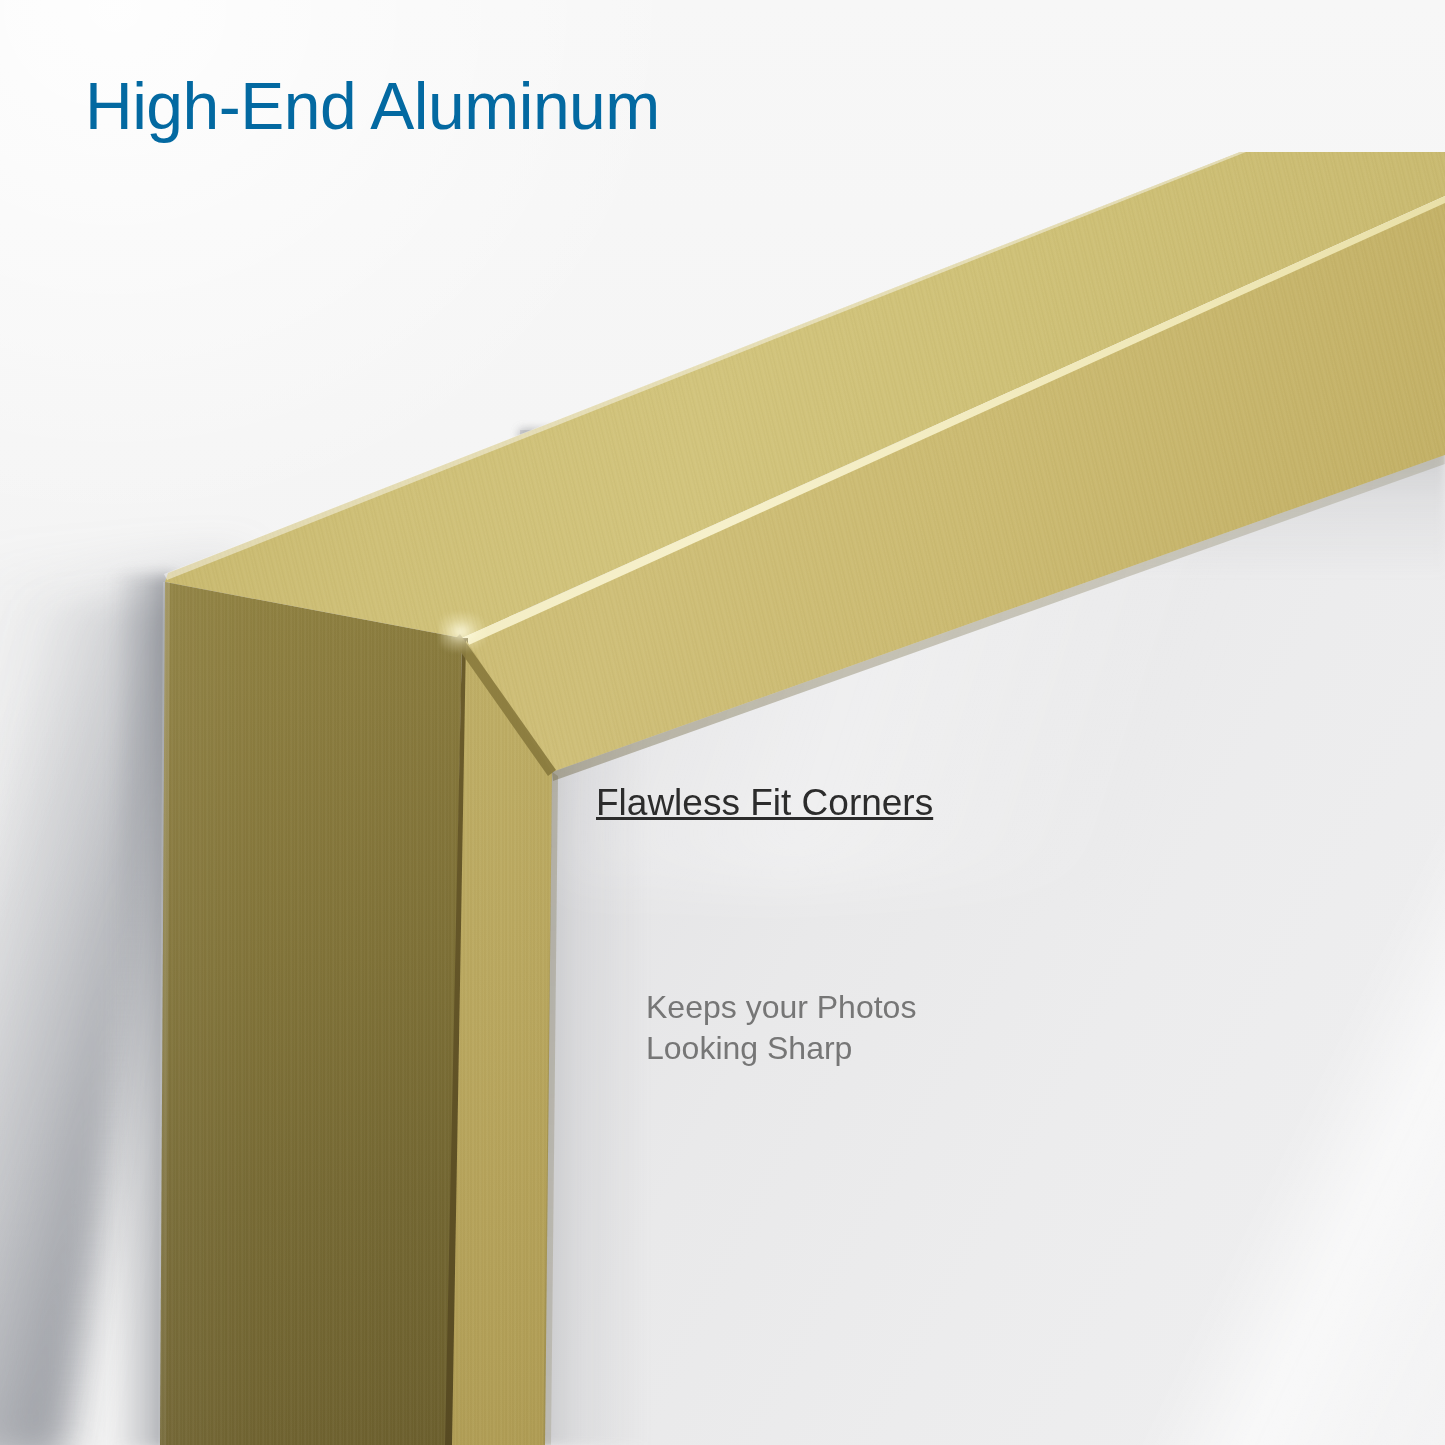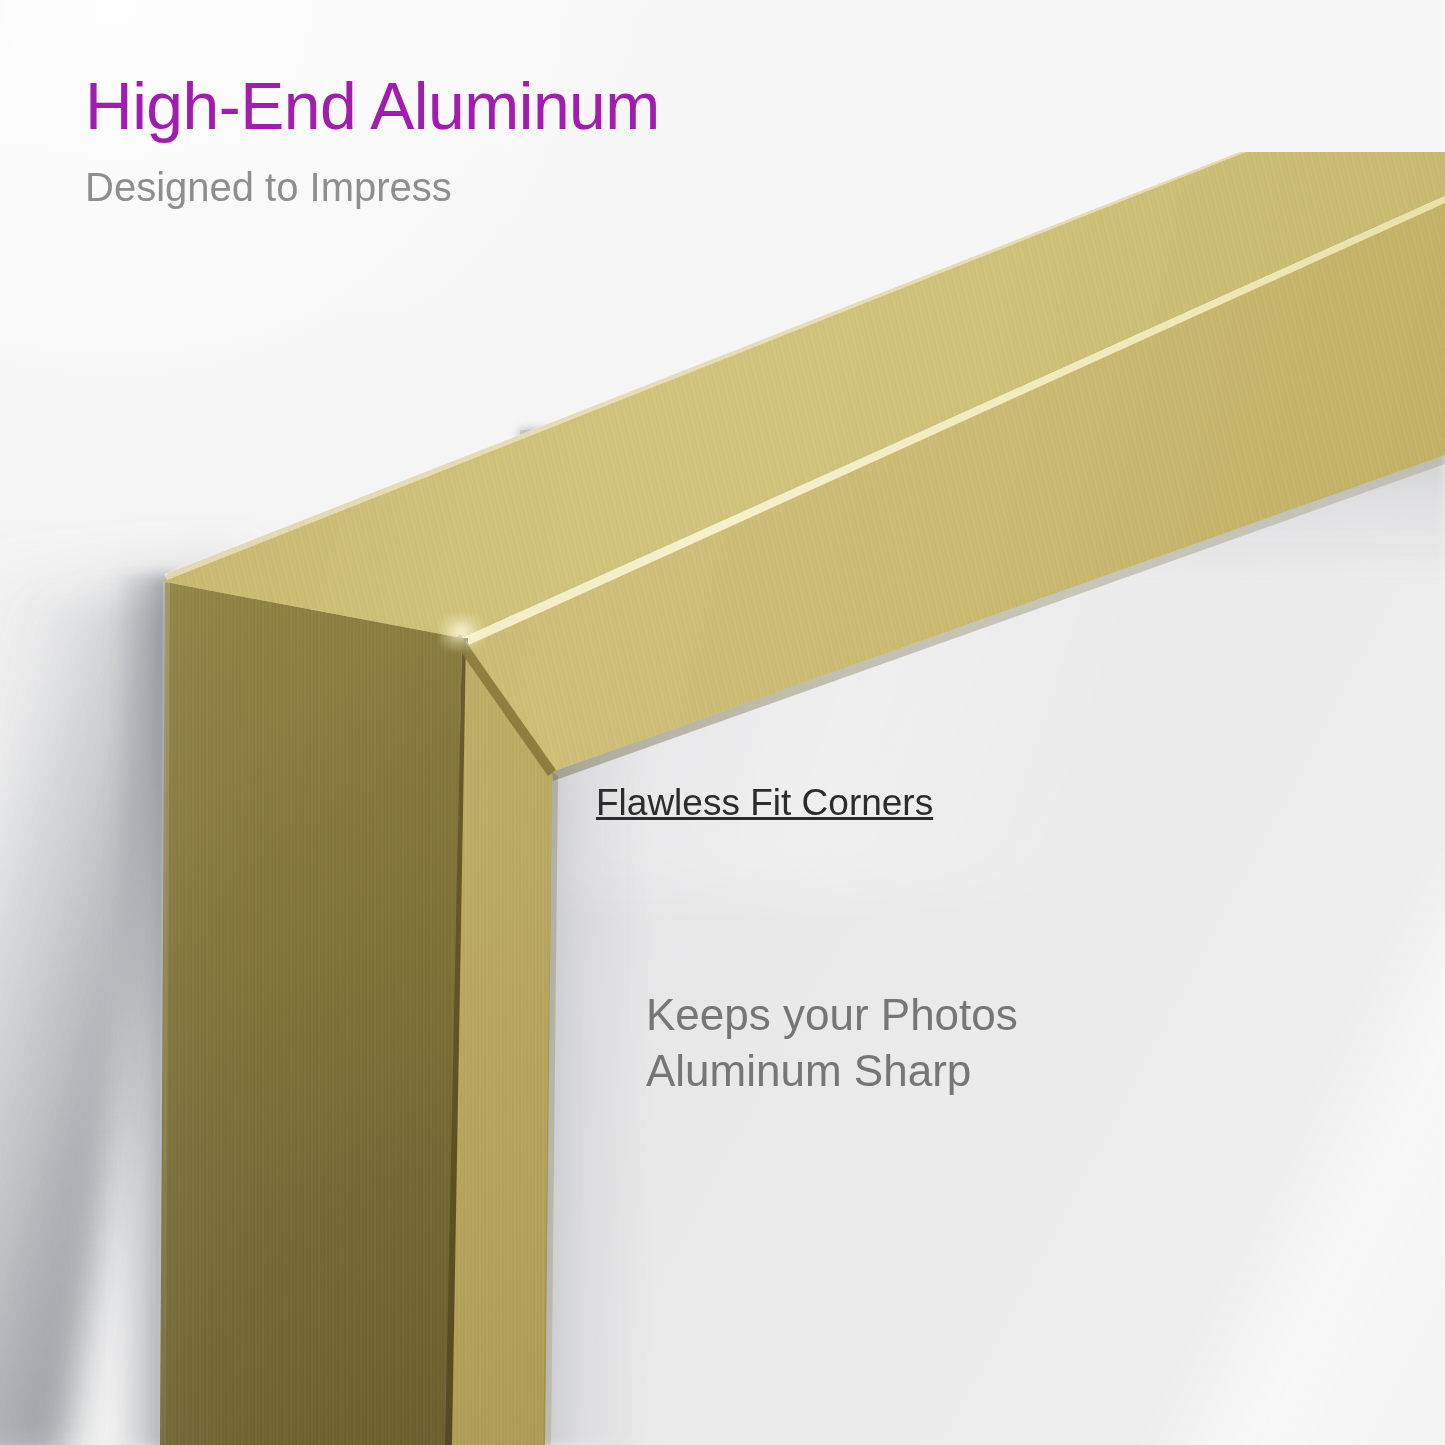--- a/index.html
+++ b/index.html
@@ -370,21 +370,21 @@
   }
 
   
   .txt { position:absolute; }
 
   #title-block { left:85px; top:72px; }
   .title {
     font-size:66px;
     font-weight:300;
     letter-spacing:-0.5px;
-    color:#a21caf;
+    color:#0369a1;
     line-height:1.05;
     white-space:nowrap;
   }
   .subtitle {
     margin-top:24px;
     font-size:40px;
     font-weight:300;
     letter-spacing:0px;
     color:#8e8e8e;
     line-height:1.1;
@@ -405,21 +405,21 @@
   .glass-head {
     font-size:62px;
     font-weight:300;
     letter-spacing:-0.5px;
     color:#232323;
     line-height:1.14;
     white-space:nowrap;
   }
   .glass-sub {
     margin-top:28px;
-    font-size:44px;
+    font-size:32px;
     font-weight:300;
     color:#767676;
     line-height:1.22;
     white-space:nowrap;
   }
 </style>
 </head>
 <body>
 
 <div id="stage">
@@ -461,23 +461,22 @@
     </div>
     <div class="facet left-inner-mod"></div>
     <div class="facet left-inner-line"></div>
 
     <div class="facet mitre"></div>
     <div class="corner-glint"></div>
   </div>
 
   <div class="txt" id="title-block">
     <div class="title">High-End Aluminum</div>
-    <div class="subtitle">Designed to Impress</div>
   </div>
 
   <div class="txt" id="corners-label">Flawless Fit Corners</div>
 
   <div class="txt" id="glass-block">
     <div class="glass-sub">Keeps your Photos</div>
-    <div class="glass-sub" style="margin-top:2px;">Aluminum Sharp</div>
+    <div class="glass-sub" style="margin-top:2px;">Looking Sharp</div>
   </div>
 
 </div>
 
 </body></html>

